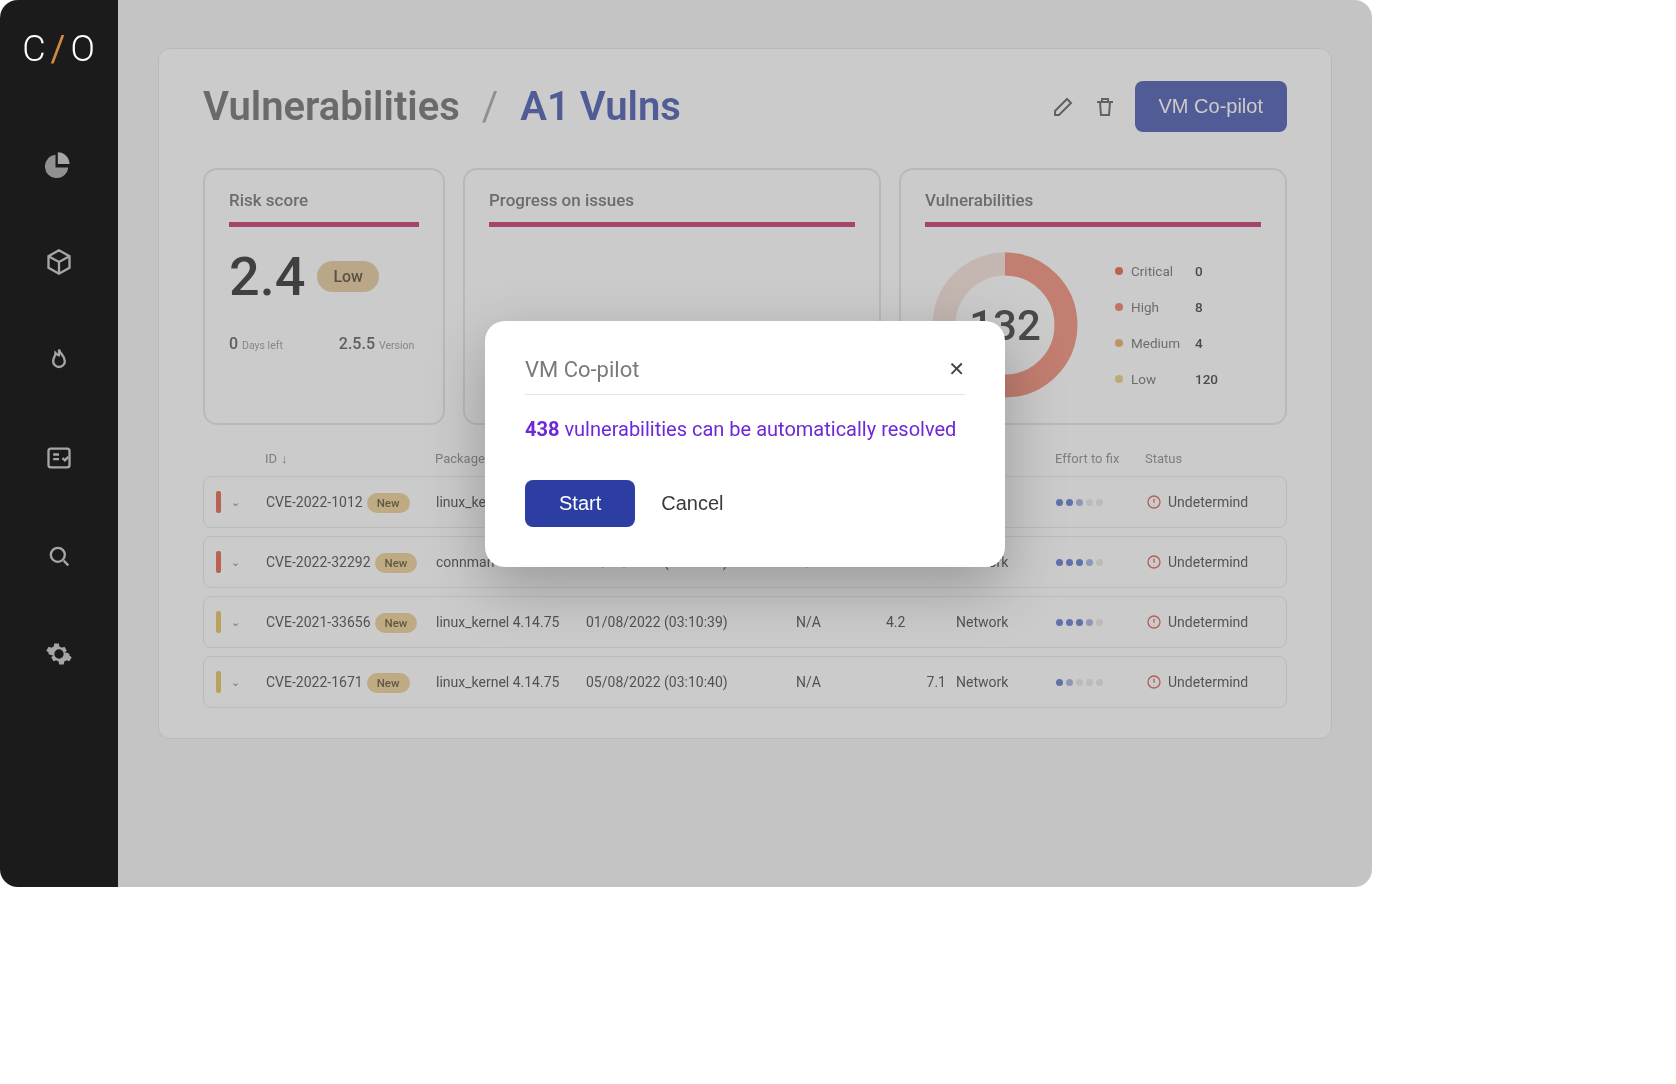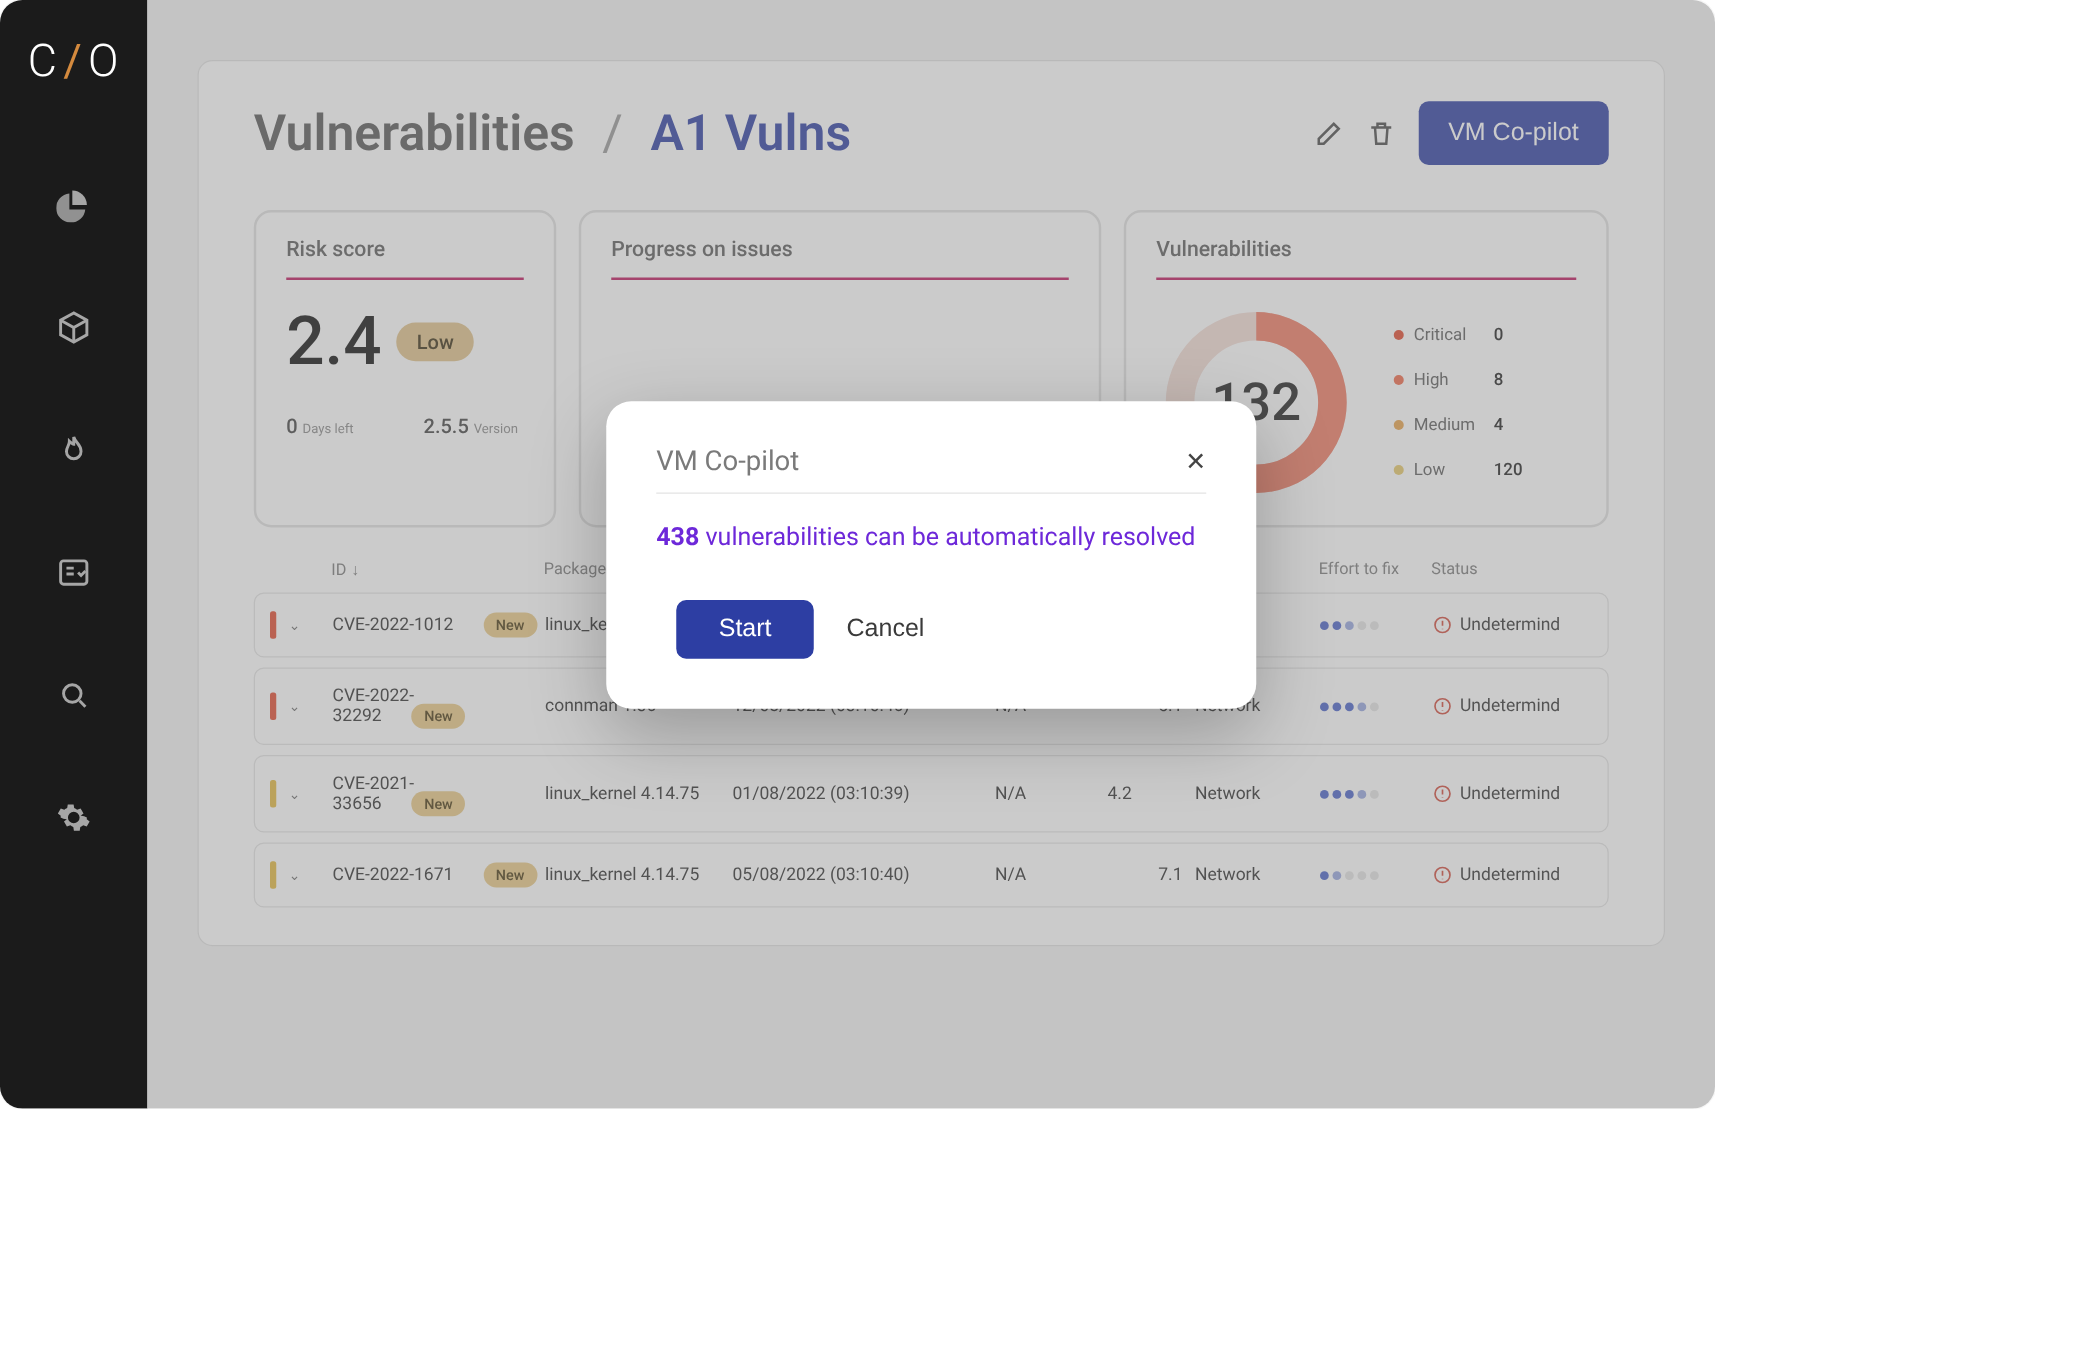--- a/index.html
+++ b/index.html
@@ -22,21 +22,21 @@
   .breadcrumb { display: flex; align-items: baseline; gap: 22px; font-size: 40px; font-weight: 600; color: #585858; }
   .breadcrumb .sep { color: #9a9a9a; font-weight: 400; }
   .breadcrumb .current { color: #2d3ea3; }
   .header-actions { display: flex; align-items: center; gap: 18px; }
   .icon-btn { color: #4b4b4b; cursor: pointer; display:flex; }
   .icon-btn svg { width: 24px; height: 24px; }
   .primary-btn { background: #2d3ea3; color: #fff; border: none; border-radius: 8px; padding: 14px 24px; font-size: 20px; font-weight: 500; cursor: pointer; }
 
   .stats-row { display: flex; gap: 18px; margin-bottom: 26px; }
   .stat-card { border: 2px solid #e1e1e1; border-radius: 14px; padding: 20px 24px 18px 24px; background:#fff; }
-  .stat-card h3 { font-size: 17px; font-weight: 500; color: #5c5c5c; padding-bottom: 12px; border-bottom: 2px solid #be185d; margin-bottom: 18px; }
+  .stat-card h3 { font-size: 17px; font-weight: 500; color: #5c5c5c; padding-bottom: 12px; border-bottom: 5px solid #be185d; margin-bottom: 18px; }
   .sc-risk { width: 242px; }
   .sc-progress { flex: 1; }
   .sc-vuln { width: 388px; }
 
   .risk-main { display: flex; align-items: center; gap: 12px; }
   .risk-score { font-size: 54px; font-weight: 500; }
   .chip { display:inline-flex; align-items:center; padding: 6px 16px; border-radius: 999px; font-size: 16px; font-weight: 500; }
   .chip-low { background: #e0c28a; color: #3b2f14; }
   .risk-sub { display: flex; gap: 56px; margin-top: 26px; color:#444; }
   .risk-sub .n { font-size: 16px; font-weight: 500; margin-right: 4px;}
@@ -55,38 +55,38 @@
   
   .tbl-head { display:grid; grid-template-columns: 50px 170px 150px 210px 90px 70px 100px 90px 120px; font-size: 13px; color:#7a7a7a; padding: 0 12px 10px 12px; }
   .tbl-head .id { display:flex; align-items:center; gap:4px; }
   .rows { display:flex; flex-direction:column; gap: 8px; }
   .row { display:grid; grid-template-columns: 50px 170px 150px 210px 90px 70px 100px 90px 120px; align-items:center; border:1px solid #e3e3e3; border-radius:8px; padding: 14px 12px; font-size: 14px; color:#2f2f2f; background:#fff; }
   .sev-bar { width: 5px; height: 22px; border-radius: 2px; }
   .sev-critical { background:#e24b2f; }
   .sev-med { background:#e4b93e; }
   .row .idcell { display:flex; align-items:center; gap:10px; }
   .row .chev { color:#6b6b6b; font-size:11px; }
-  .pill-new { background:#e8c986; color:#4a3a12; font-size:11.5px; padding:3px 10px; border-radius:999px; font-weight:500; margin-left:24px; }
+  .pill-new { background:#e8c986; color:#4a3a12; font-size:11.5px; padding:3px 10px; border-radius:999px; font-weight:500; margin-left:4px; }
   .effort { display:flex; gap:3px; }
   .effort span { width:7px; height:7px; border-radius:50%; background:#e3e3e3; }
   .effort .on { background:#4a63c8; }
   .effort .part { background:#97a6de; }
   .status { display:flex; align-items:center; gap:6px; color:#333; }
   .status svg { width:16px; height:16px; }
 
   
   .scrim { position:absolute; inset:0; background: rgba(130,130,130,0.42); display:flex; align-items:center; justify-content:center; }
   .modal { width: 520px; background:#fff; border-radius: 20px; padding: 36px 40px 40px 40px; box-shadow: 0 20px 60px rgba(0,0,0,.25); }
   .modal-head { display:flex; justify-content:space-between; align-items:center; border-bottom:1px solid #e3e3e3; padding-bottom: 12px; margin-bottom: 20px; }
   .modal-title { font-size: 22px; color:#7a7a7a; font-weight:400; }
   .modal-close { color:#444; cursor:pointer; font-size: 20px; }
   .modal-body { font-size: 20px; line-height: 1.45; color:#6d28d9; font-weight:400; }
   .modal-body strong { font-weight: 700; }
   .modal-actions { display:flex; gap: 26px; align-items:center; margin-top: 36px; }
-  .btn-start { background:#2d3ea3; color:#fff; border:none; border-radius:8px; padding: 12px 34px; font-size:20px; font-weight:500; cursor:pointer;margin-left:16px; }
+  .btn-start { background:#2d3ea3; color:#fff; border:none; border-radius:8px; padding: 12px 34px; font-size:20px; font-weight:500; cursor:pointer; }
   .btn-cancel { background:none; border:none; color:#3a3a3a; font-size:20px; cursor:pointer; }
 </style>
 </head>
 <body>
 
 <div class="app">
 
   <aside class="sidebar">
     <div class="logo">
       <span>C</span>

